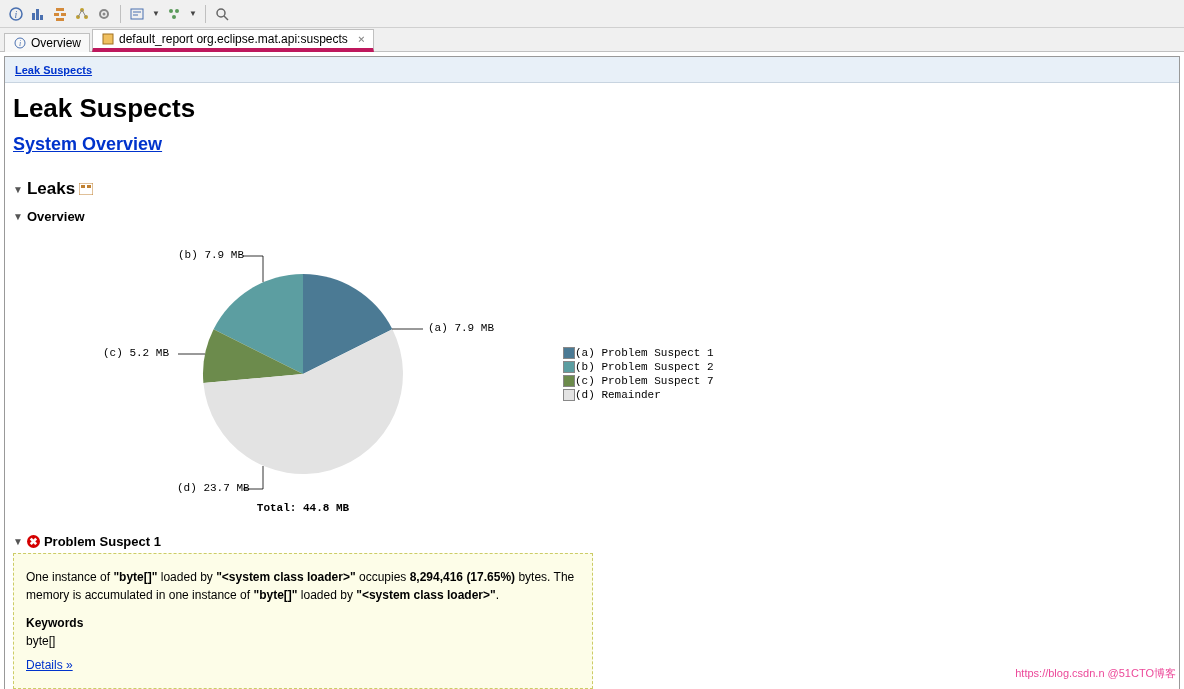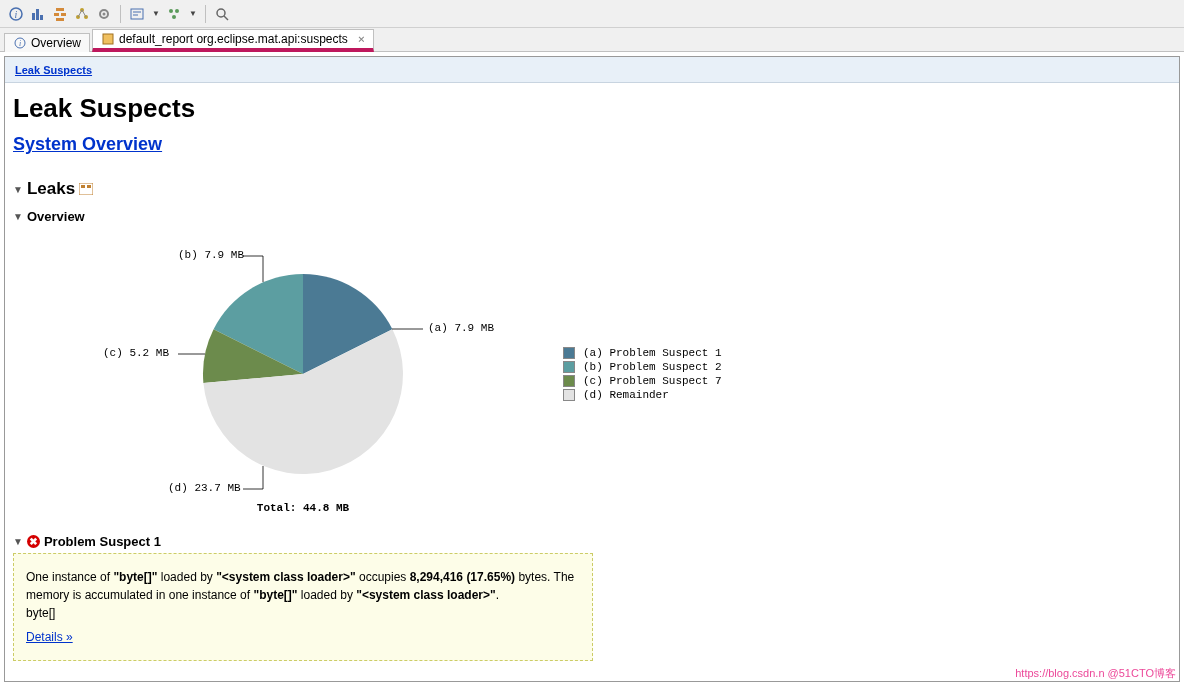--- a/index.html
+++ b/index.html
@@ -115,21 +115,21 @@
     height: 280px;
     font-family: "Courier New", monospace;
     font-size: 11px;
   }
   .pie-label { position: absolute; white-space: nowrap; }
   .total-label { position: absolute; bottom: 0; left: 50%; transform: translateX(-50%); font-weight: bold; font-family: "Courier New", monospace; font-size: 11px; margin-top: 28px; }
   .legend {
     font-family: "Courier New", monospace;
     font-size: 11px;
   }
-  .legend-row { display: flex; align-items: center; gap: 8px; margin: 2px 0; }
+  .legend-row { display: flex; align-items: center; margin: 2px 0; }
   .legend-sw { width: 12px; height: 12px; border: 1px solid #888; }
   .problem-box {
     background: #fdfde8;
     border: 1px dashed #cccc66;
     padding: 14px 12px;
     max-width: 580px;
     font-size: 12px;
     line-height: 1.5;
   }
   .problem-box .kw-head { font-weight: bold; margin-top: 10px; }
@@ -275,21 +275,21 @@
             <line x1="-40" y1="-92" x2="-40" y2="-118" stroke="#000" stroke-width="0.8"></line>
             <line x1="-40" y1="-118" x2="-60" y2="-118" stroke="#000" stroke-width="0.8"></line>
             <line x1="-98" y1="-20" x2="-125" y2="-20" stroke="#000" stroke-width="0.8"></line>
             <line x1="-40" y1="92" x2="-40" y2="115" stroke="#000" stroke-width="0.8"></line>
             <line x1="-40" y1="115" x2="-60" y2="115" stroke="#000" stroke-width="0.8"></line>
           </g>
         </svg>
         <span class="pie-label" style="top:88px; left:325px;">(a)  7.9 MB</span>
         <span class="pie-label" style="top:15px; left:75px;">(b)  7.9 MB</span>
         <span class="pie-label" style="top:113px; left:0px;">(c)  5.2 MB</span>
-        <span class="pie-label" style="top:248px; left:65px;text-align:center;">(d)  23.7 MB</span>
+        <span class="pie-label" style="top:248px; left:74px;text-align:center;">(d)  23.7 MB</span>
         <span class="total-label">Total: 44.8 MB</span>
       </div>
       <div class="legend">
         <div class="legend-row">
             <span class="legend-sw" style="background:#4b7a94"></span>
             <span>(a)  Problem Suspect 1</span>
           </div>
         <div class="legend-row">
             <span class="legend-sw" style="background:#5c9ea1"></span>
             <span>(b)  Problem Suspect 2</span>
@@ -308,19 +308,20 @@
     <div class="section-head small">
       <span class="caret">▼</span>
       <span class="err-icon">✖</span>
       <span>Problem Suspect 1</span>
     </div>
 
     <div class="problem-box">
       <div>
         <span>One instance of </span><b>"byte[]"</b><span> loaded by </span><b>"&lt;system class loader&gt;"</b><span> occupies </span><b>8,294,416 (17.65%)</b><span> bytes. The memory is accumulated in one instance of </span><b>"byte[]"</b><span> loaded by </span><b>"&lt;system class loader&gt;"</b><span>.</span>
       </div>
+      <div class="kw-head">Keywords</div>
       <div>byte[]</div>
       <a href="#">Details »</a>
     </div>
   </div>
 </div>
 
 <div class="watermark">https://blog.csdn.n @51CTO博客</div>
 
 </body></html>

